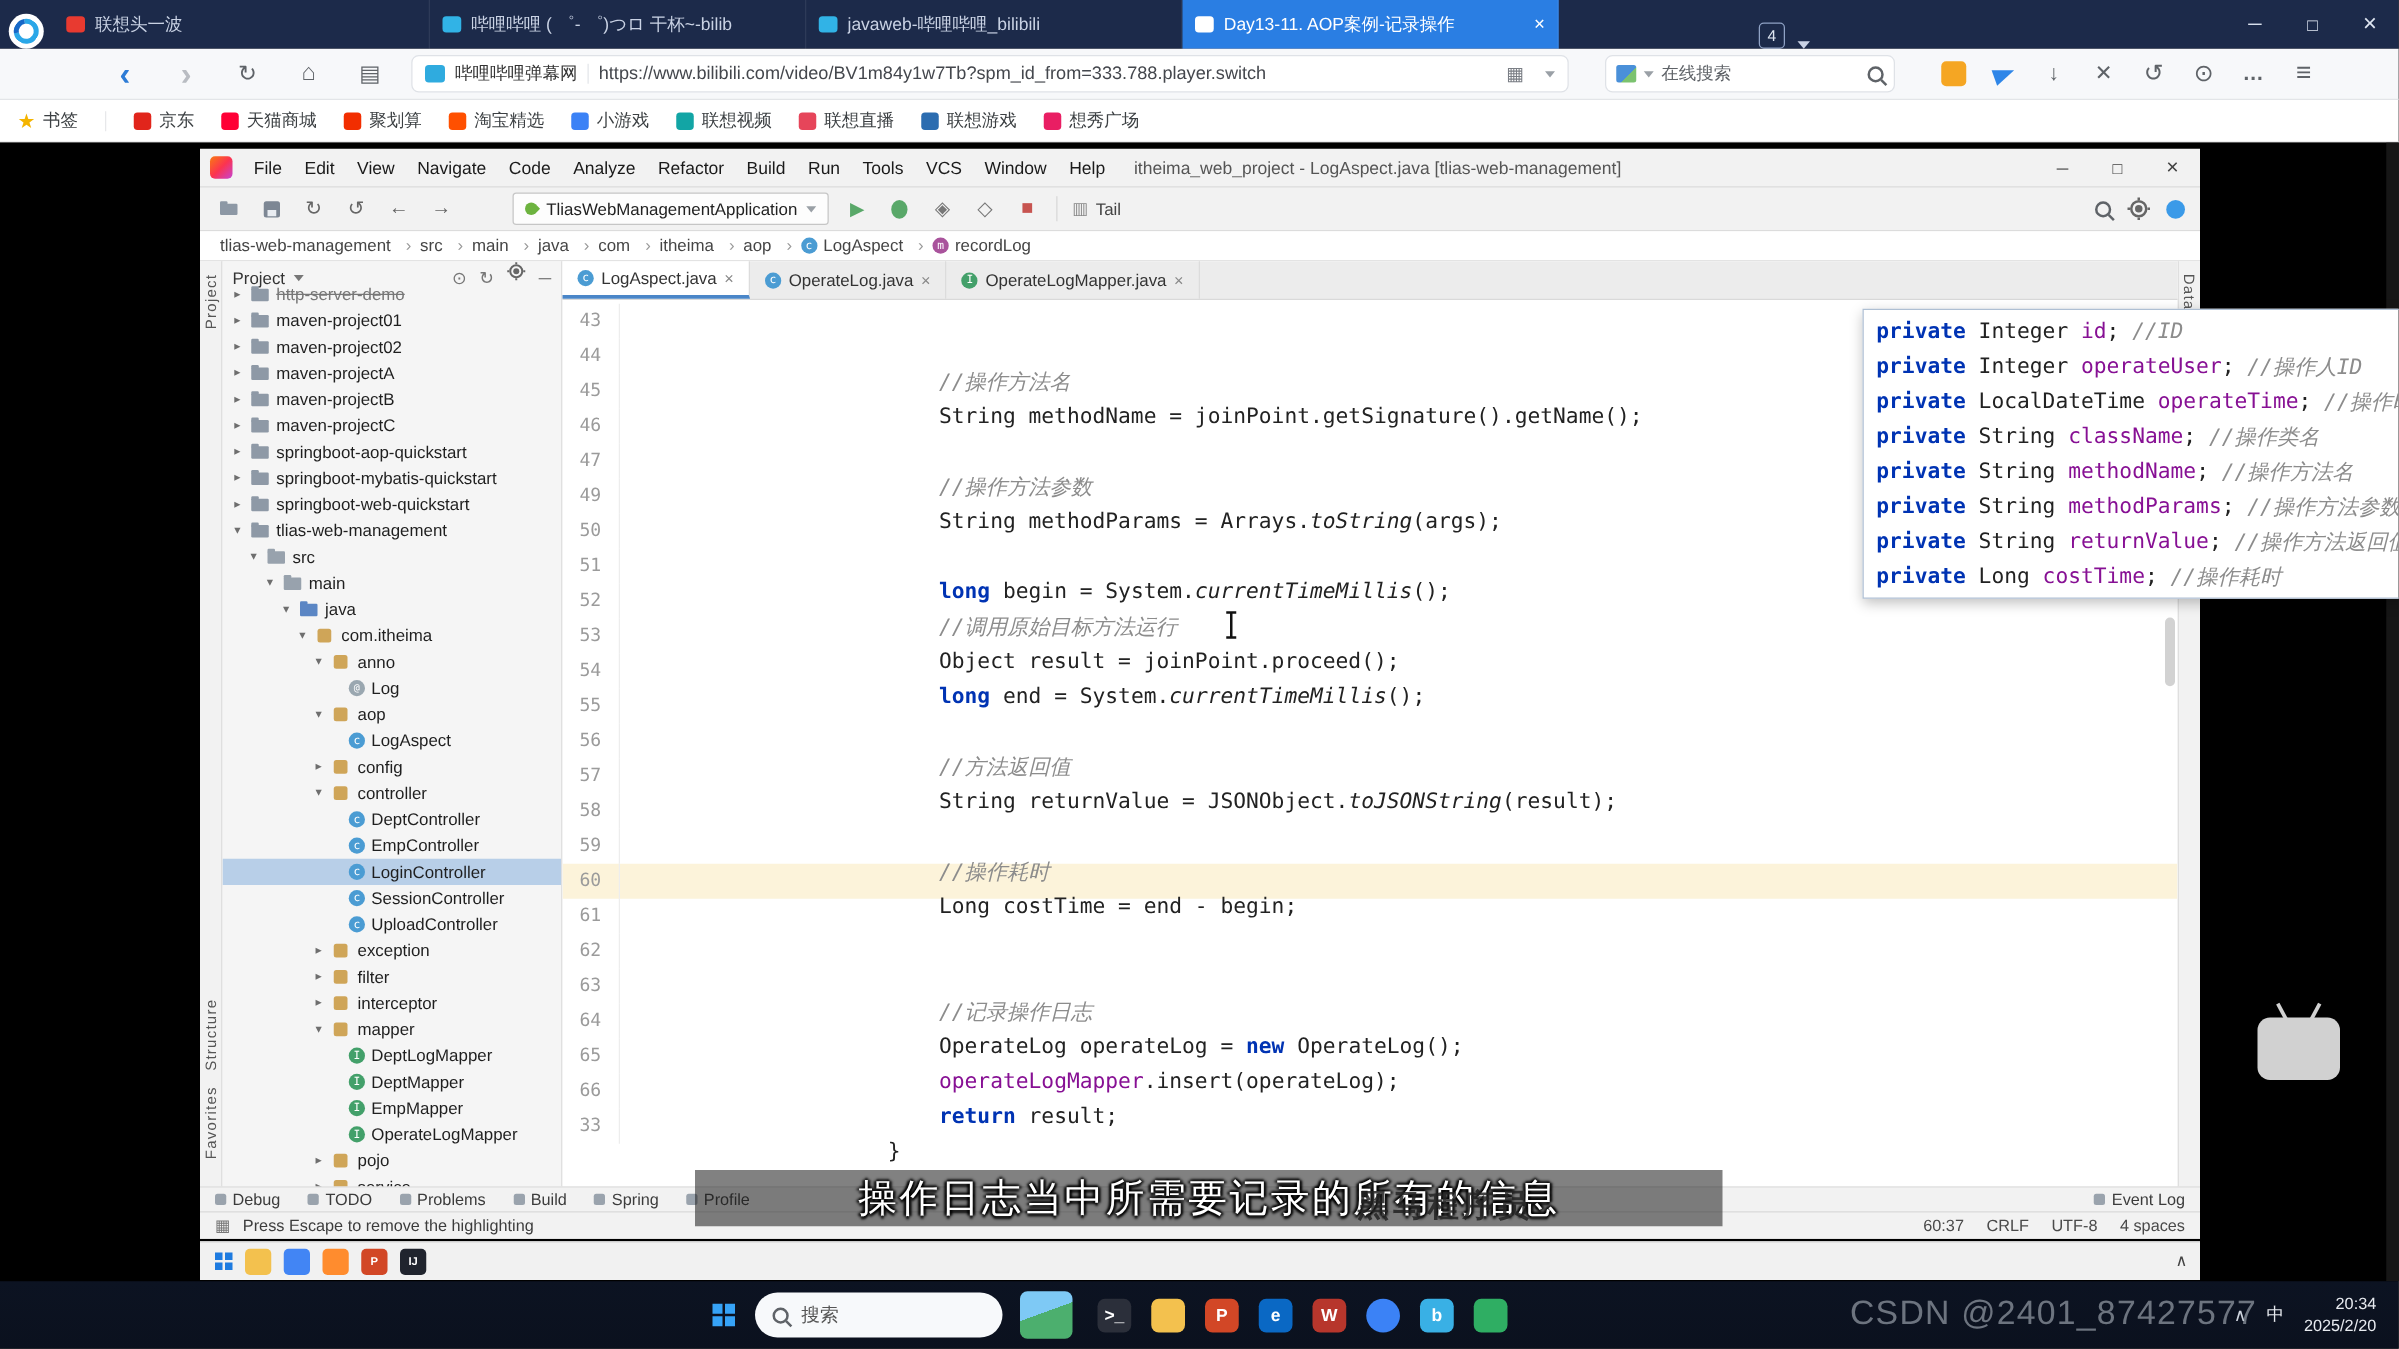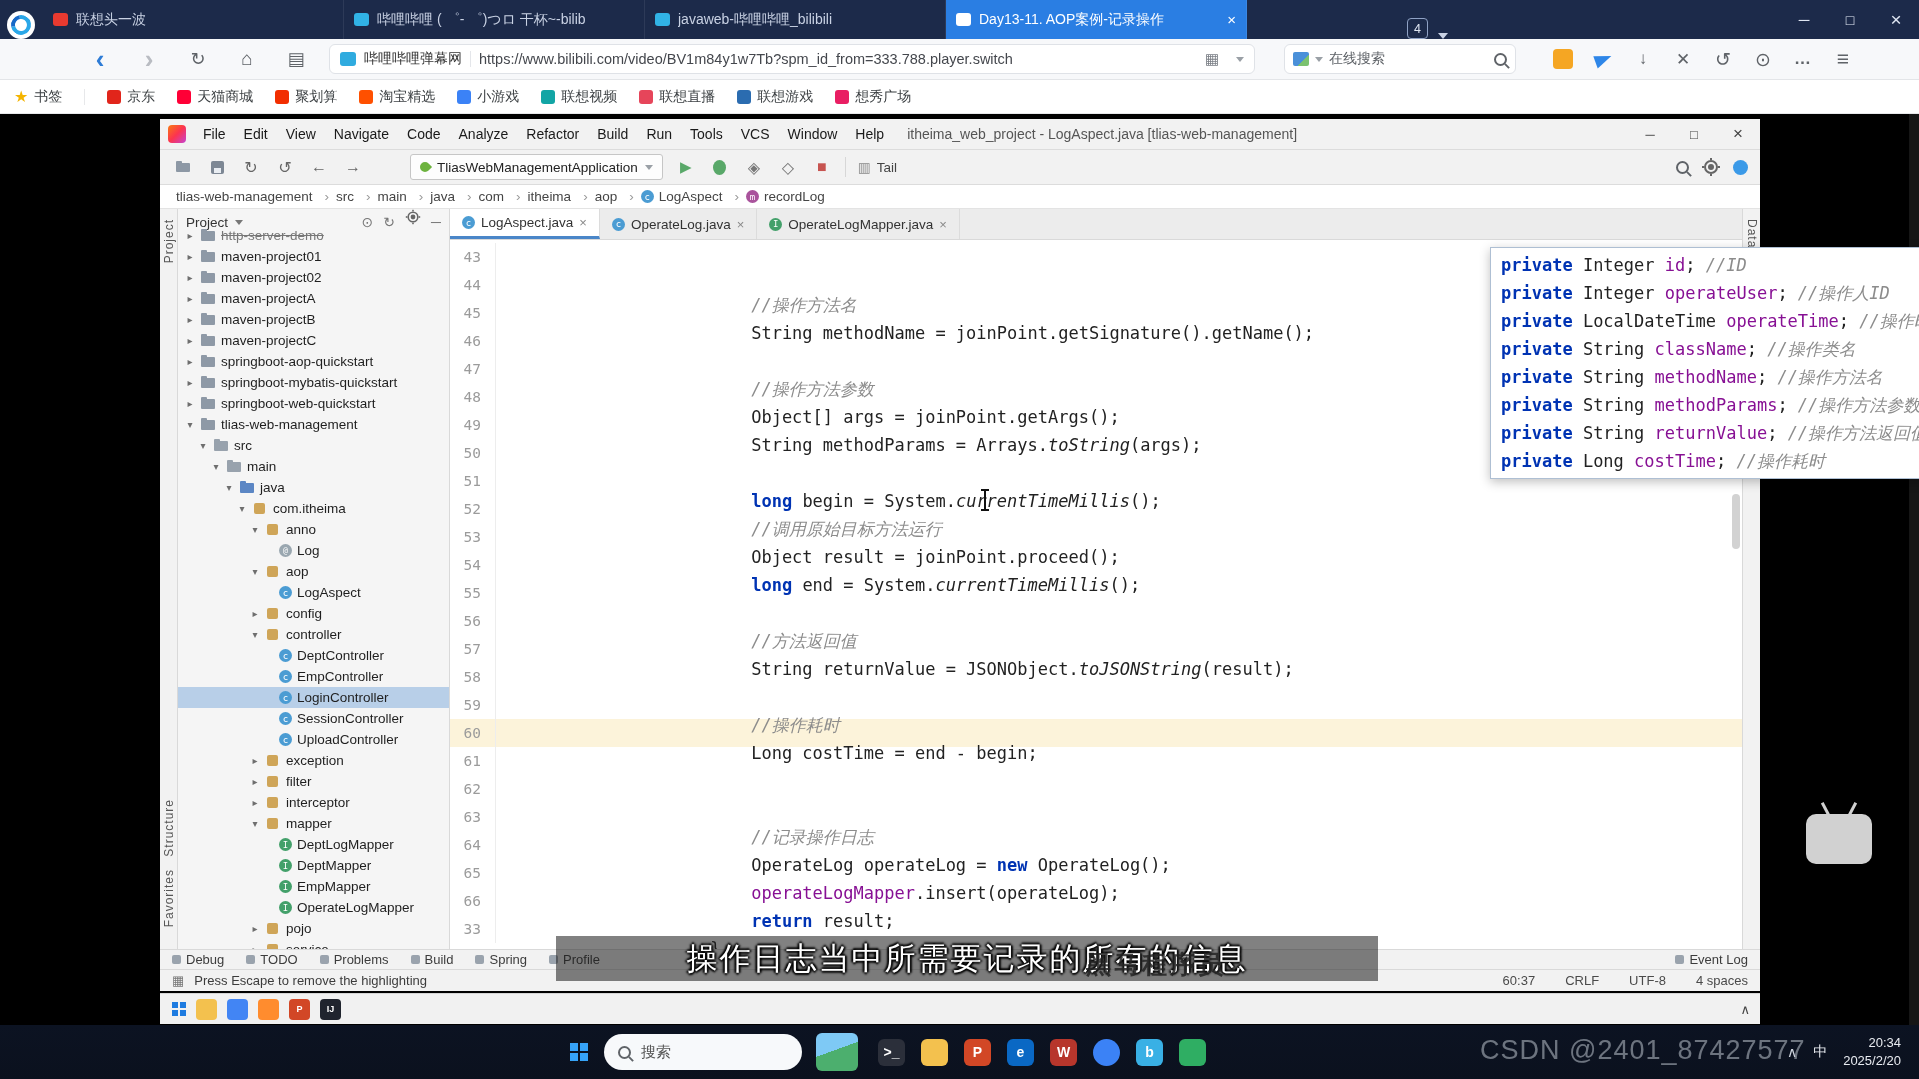--- a/index.html
+++ b/index.html
@@ -167,21 +167,21 @@
   .mk{position:absolute;right:3px;width:7px;height:3px;background:#e8c34b}
   
   .ide-tools{height:20px;display:flex;align-items:center;background:#f2f2f2;border-top:1px solid #d9d9d9;padding:0 12px;
              gap:22px;font-size:13px;color:#3c3c3c;box-sizing:border-box}
   .ttab{display:flex;align-items:center;gap:5px}
   .ttab-ic{width:9px;height:9px;background:#9aa3ad;border-radius:2px}
   .ev{margin-left:auto;display:flex;align-items:center;gap:5px}
   .ide-status{height:22px;display:flex;align-items:center;background:#f2f2f2;border-top:1px solid #d9d9d9;padding:0 12px;
               font-size:13px;color:#3c3c3c;gap:10px;box-sizing:border-box}
   .grid-ic::before{content:"▦";color:#777}
-  .stat-right{margin-left:auto;display:flex;gap:30px;color:#4a4a4a}
+  .stat-right{margin-left:auto;display:flex;gap:18px;color:#4a4a4a}
   
   .video-taskbar{position:absolute;left:160px;top:879px;width:1600px;height:31px;background:#f1f1f1;border-top:1px solid #d5d5d5;
                  display:flex;align-items:center;padding:0 10px;gap:10px;box-sizing:border-box}
   .wl-sm{width:6px;height:6px;background:#1e7be0;box-shadow:8px 0 #1e7be0,0 8px #1e7be0,8px 8px #1e7be0;margin:0 8px 8px 2px}
   .vt-ic{width:21px;height:21px;border-radius:4px;display:flex;align-items:center;justify-content:center;color:#fff;font-size:9px;font-weight:bold}
   .vt-up{margin-left:auto;color:#444;font-size:13px}
   .vt-up::before{content:"∧"}
   
   .subtitle{position:absolute;left:556px;top:822px;width:822px;height:45px;background:rgba(25,25,25,.55);display:flex;
             align-items:center;justify-content:center;z-index:40}
@@ -737,26 +737,20 @@
               </span>
             </div>
 
             <div class="code-line">
               <span class="lno">47</span>
               <span class="ltxt">
                 
               <span data-s="pl">        </span><span data-s="cm">//操作方法参数</span></span>
             </div>
 
-            <div class="code-line">
-              <span class="lno">48</span>
-              <span class="ltxt">
-                
-              <span data-s="pl">        Object[] args = joinPoint.getArgs();</span></span>
-            </div>
 
             <div class="code-line">
               <span class="lno">49</span>
               <span class="ltxt">
                 
               <span data-s="pl">        String methodParams = Arrays.</span><span data-s="mi">toString</span><span data-s="pl">(args);</span></span>
             </div>
 
             <div class="code-line">
               <span class="lno">50</span>

